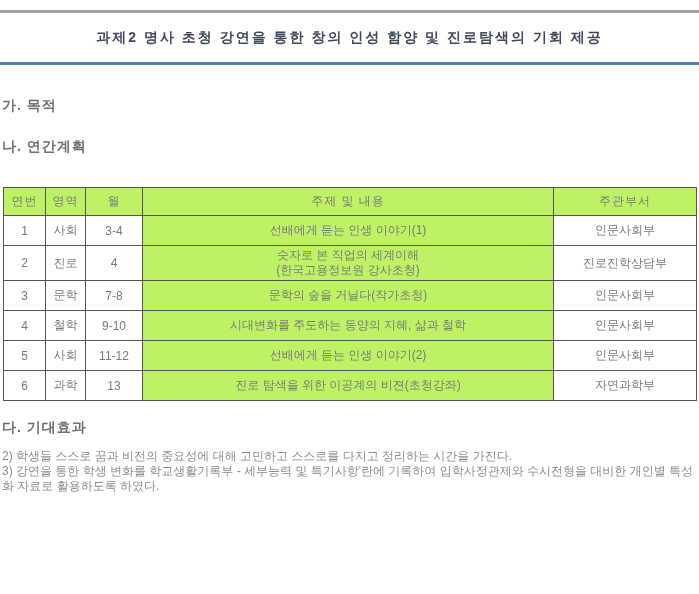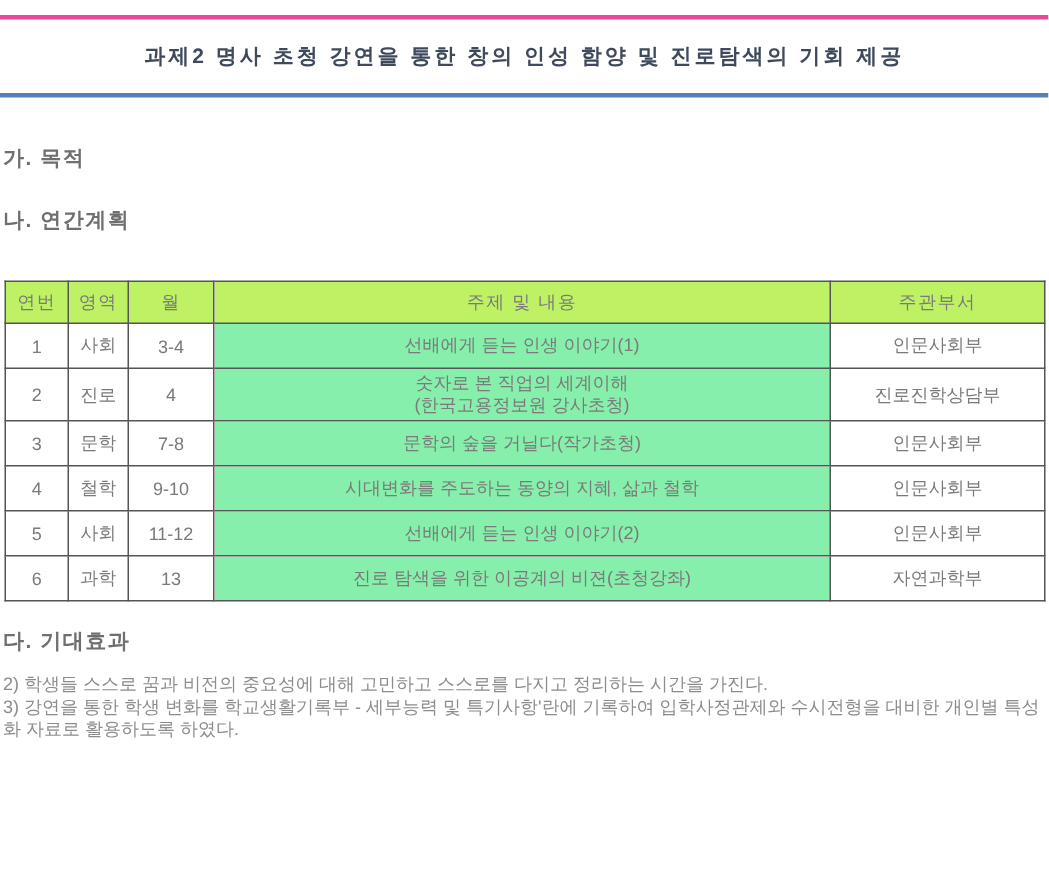--- a/index.html
+++ b/index.html
@@ -13,21 +13,21 @@
   }
   .page {
     width: 699px;
     height: 594px;
     background: #ffffff;
     box-sizing: border-box;
   }
   
   .title-banner {
     margin-top: 10px;
-    border-top: 3px solid #ec4899;
+    border-top: 3px solid #a3a3a3;
     border-bottom: 3px solid #4f81bd;
     height: 49px;
     display: flex;
     align-items: center;
     justify-content: center;
   }
   .title-banner h1 {
     margin: 0;
     font-size: 14px;
     font-weight: bold;
@@ -80,21 +80,21 @@
     overflow: hidden;
   }
   table.plan-table thead tr { height: 28px; }
   table.plan-table tbody tr { height: 30px; }
   table.plan-table th {
     font-weight: normal;
     background: #bef264;
     letter-spacing: 1px;
   }
   td.topic-cell {
-    background: #86efac;
+    background: #bef264;
     white-space: pre-line;
     line-height: 15px;
   }
 </style>
 </head>
 <body>
 
 <div class="page">
 
   <div class="title-banner">

